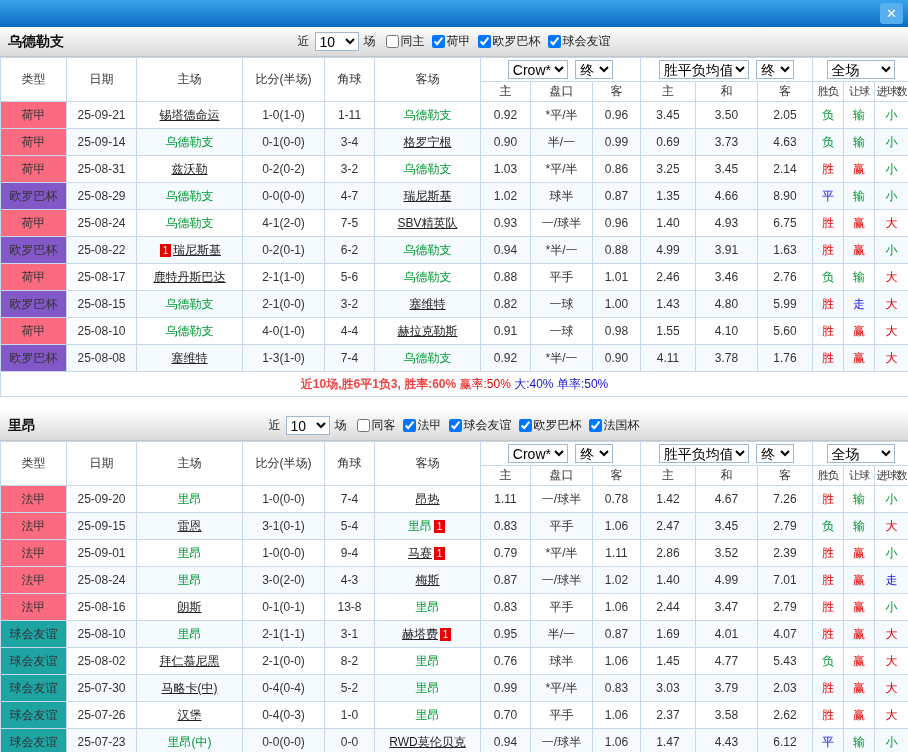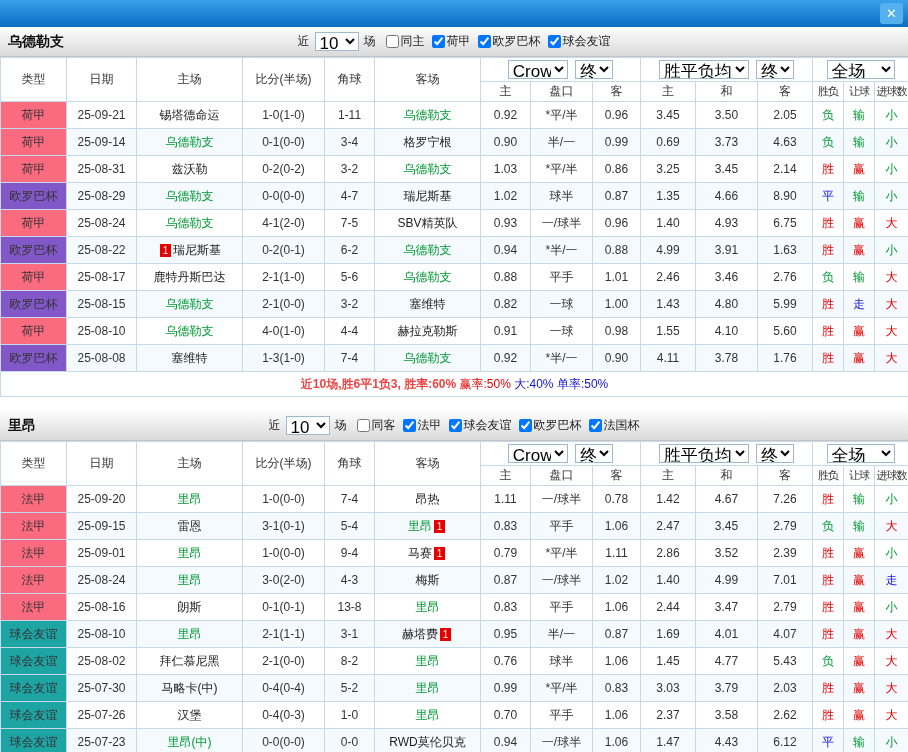--- a/index.html
+++ b/index.html
@@ -27,42 +27,42 @@
     height:30px; background:linear-gradient(#fdfdfd,#dadada);
     border-bottom:1px solid #c4c4c4; display:flex; align-items:center; position:relative;
   }
   .team-name{ position:absolute; left:8px; font-weight:bold; font-size:14px; color:#111; }
   .filters{ margin:0 auto; display:flex; align-items:center; gap:3px; color:#222; }
   .checks{ display:flex; align-items:center; }
   .cb{ display:flex; align-items:center; margin-left:7px; cursor:pointer; }
   .cb input{ margin:0 2px 0 0; width:13px; height:13px; }
   
   select.hsel{
-    height:19px; font-size:17px; border:1px solid #9db9d1; background:#fff;
+    height:19px; font-size:14px; border:1px solid #9db9d1; background:#fff;
     vertical-align:middle; margin:0 2px; padding:0;
     font-family:"Liberation Sans","DejaVu Sans",sans-serif;
   }
   .w-count{ width:44px; } .w-book{ width:60px; } .w-final{ width:38px; }
   .w-avg{ width:90px; } .w-scope{ width:68px; }
   
   table.grid{ border-collapse:collapse; table-layout:fixed; width:908px; }
   .grid th,.grid td{
     border:1px solid #c6d9ea; text-align:center; font-size:12px;
     overflow:hidden; white-space:nowrap; padding:0;
   }
   .grid thead .h1 th{ height:24px; font-weight:normal; color:#333; }
   .grid thead .h2 th{ height:20px; font-weight:normal; color:#333; }
   .grid thead .h2 th.small{ font-size:11px; letter-spacing:-1px; }
   .grid tbody td{ height:27px; color:#333; }
   .grid tbody tr:nth-child(even){ background:#f5fafe; }
   td.league{ color:#fff; }
   td.date{ color:#444; }
   td.score{ color:#e60000; }
   .team-green{ color:#009933; }
-  .team-black{ color:#222; }
+  .team-black{ color:#222;text-decoration:underline; }
   .badge{
     display:inline-block; background:#e60000; color:#fff; width:11px; height:13px;
     line-height:13px; font-size:10px; margin:0 2px; vertical-align:middle; text-align:center;
   }
   td.summary{ height:25px; background:#fff; }
   .gap{ height:14px; background:#fff; }
 </style>
 </head>
 <body>
 

